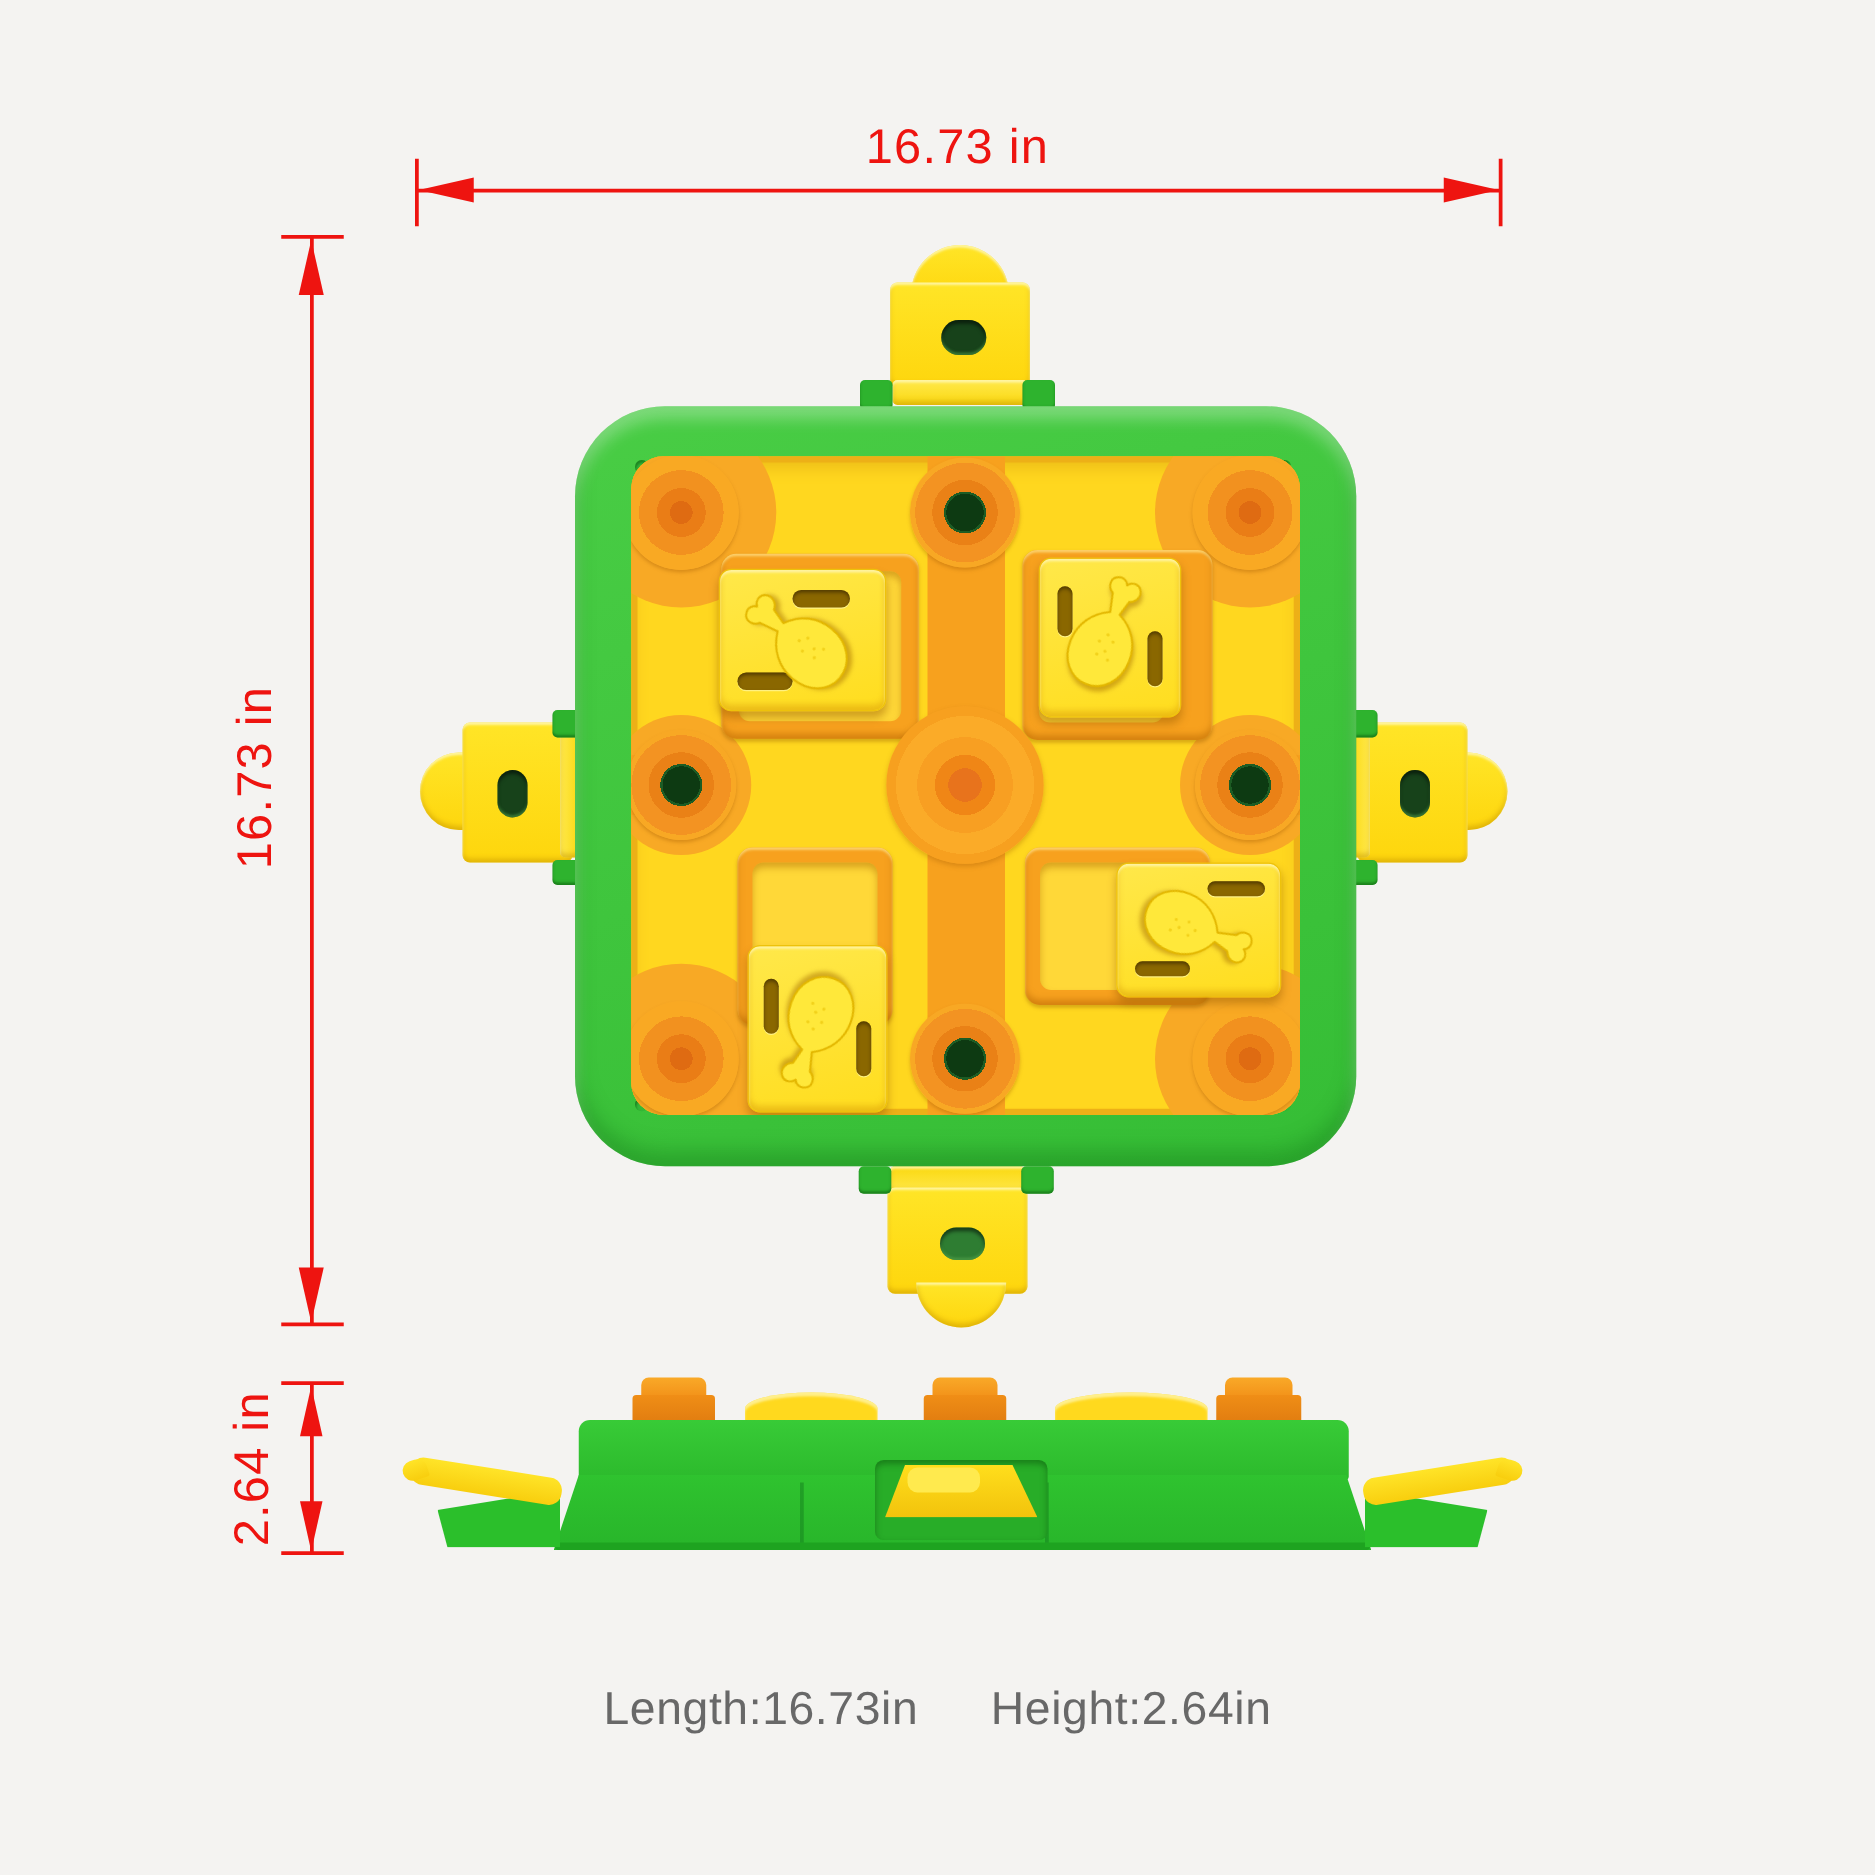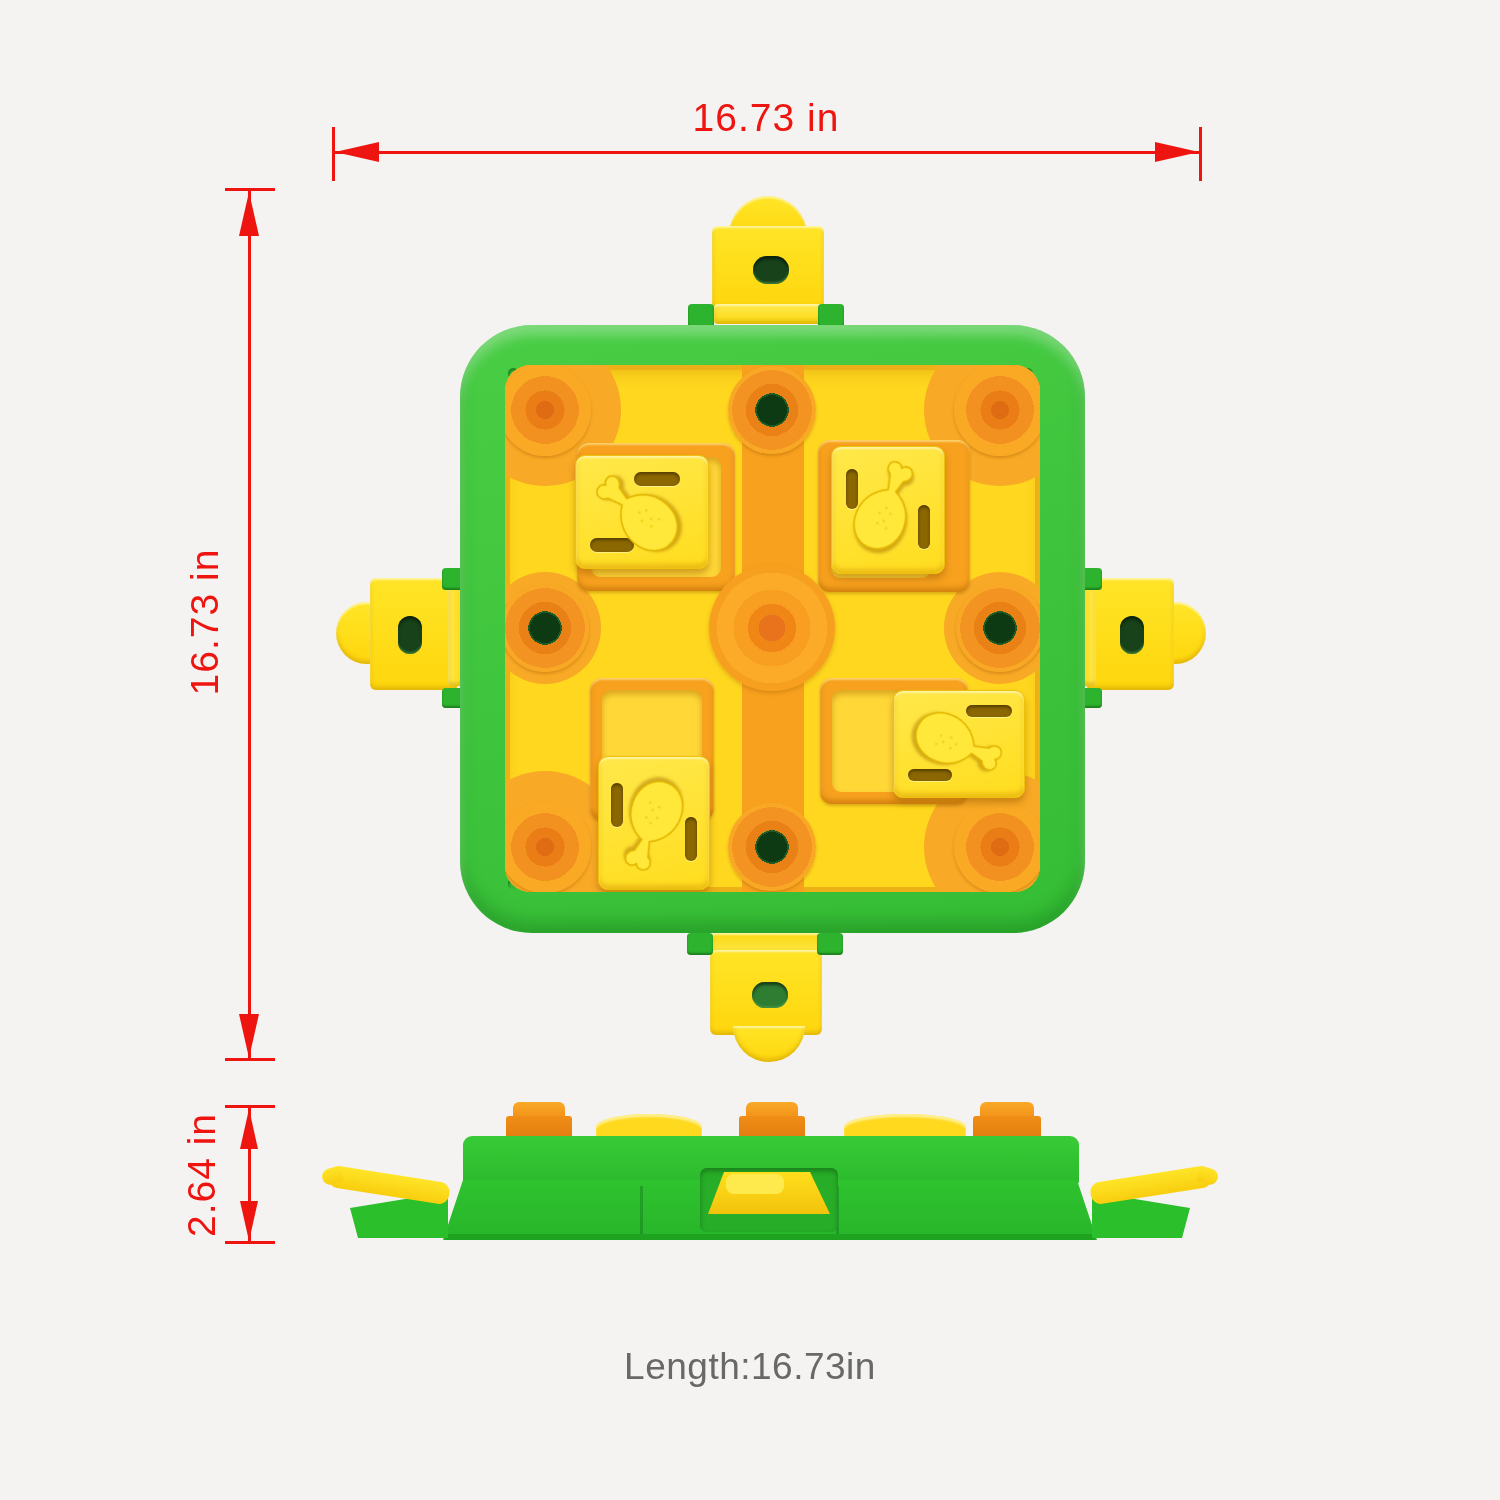--- a/index.html
+++ b/index.html
@@ -251,15 +251,16 @@
     <div class="abs wing" style="left:1090px;top:1174px;width:122px;height:22px;transform:rotate(-9deg);"></div>
     <div class="abs wing" style="left:1198px;top:1168px;width:20px;height:16px;border-radius:10px 10px 10px 2px;transform:rotate(18deg);"></div>
 
     <div class="abs latchrec" style="left:700px;top:1168px;width:138px;height:64px;"></div>
     <div class="abs latch" style="left:708px;top:1172px;width:122px;height:42px;clip-path:polygon(16px 0,102px 0,122px 42px,0 42px);"></div>
     <div class="abs" style="left:726px;top:1174px;width:58px;height:20px;background:#ffea4e;border-radius:8px;"></div>
   </div>
 
   <div class="abs specs" style="left:0;top:1346px;width:1500px;">
     <span>Length:16.73in</span>
+    <span>Height:2.64in</span>
   </div>
 
 </div>
 
 </body></html>

